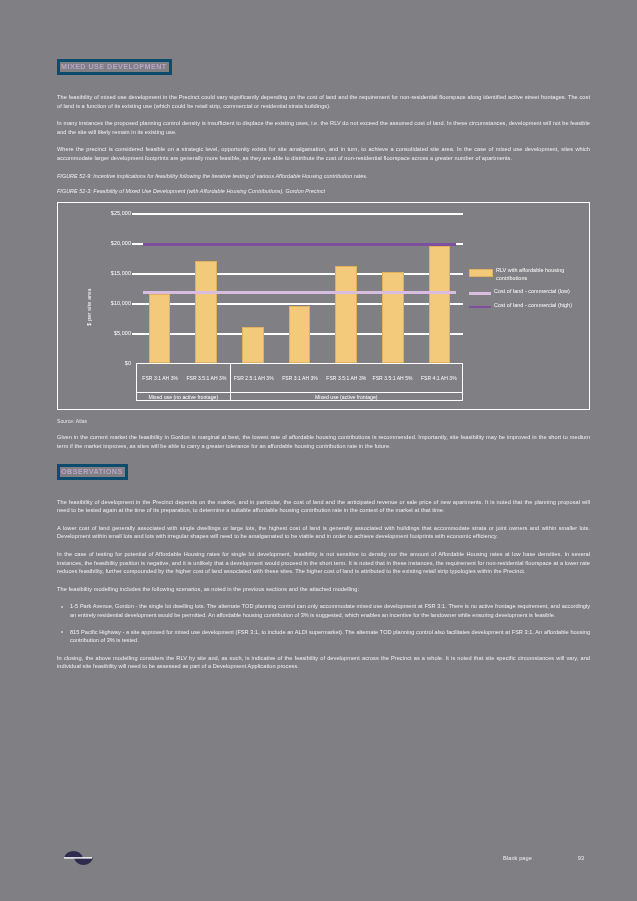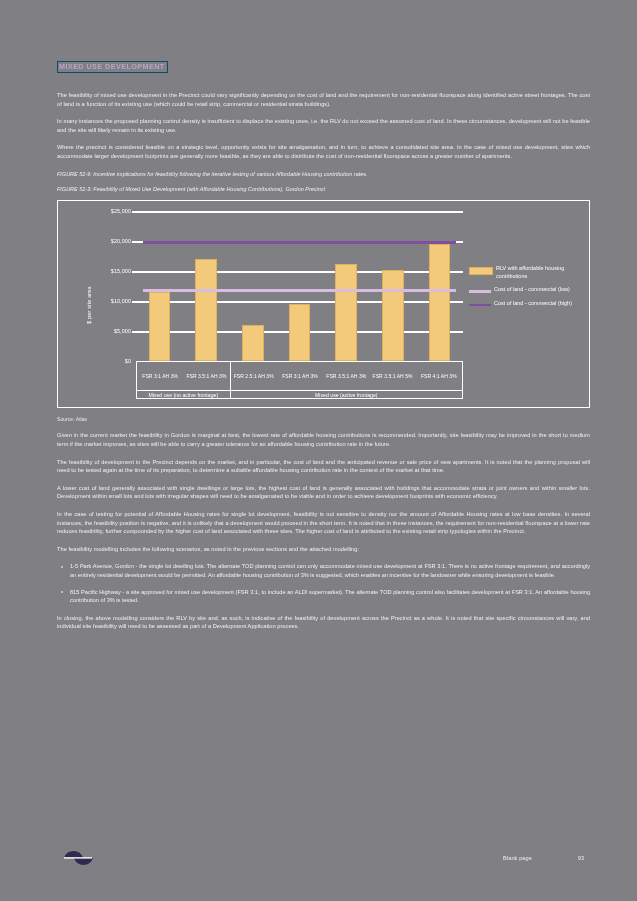--- a/index.html
+++ b/index.html
@@ -18,21 +18,21 @@
     box-sizing:border-box;
   }
   h2.section-heading{
     font-size:7.2px;
     font-weight:bold;
     letter-spacing:.45px;
     color:#b9a5c9;
     margin:0 0 9px 0;
     padding:1px 2px 1px 1px;
     display:inline-block;
-    border:1px solid #0c4a6e;
+    border:3px solid #0c4a6e;
     text-transform:uppercase;
     line-height:8px;
   }
   .heading-wrap{display:block;margin:0 0 9px 0;}
   p.body{
     font-size:5.6px;
     line-height:8.6px;
     margin:0 0 9px 0;
     text-align:justify;
     color:#f2f1f4;
@@ -354,20 +354,23 @@
             <div class="swatch line-high" style="background: rgb(125, 79, 158);"></div>
             <div class="legend-text">Cost of land - commercial (high)</div>
           </div>
         </div>
     </div>
   </div>
 
   <p class="source">Source: Atlas</p>
   <p class="body">Given in the current market the feasibility in Gordon is marginal at best, the lowest rate of affordable housing contributions is recommended. Importantly, site feasibility may be improved in the short to medium term if the market improves, as sites will be able to carry a greater tolerance for an affordable housing contribution rate in the future.</p>
 
+  <div class="heading-wrap">
+    <h2 class="section-heading">OBSERVATIONS</h2>
+  </div>
 
   <p class="body">The feasibility of development in the Precinct depends on the market, and in particular, the cost of land and the anticipated revenue or sale price of new apartments. It is noted that the planning proposal will need to be tested again at the time of its preparation, to determine a suitable affordable housing contribution rate in the context of the market at that time.</p>
   <p class="body">A lower cost of land generally associated with single dwellings or large lots, the highest cost of land is generally associated with buildings that accommodate strata or joint owners and within smaller lots. Development within small lots and lots with irregular shapes will need to be amalgamated to be viable and in order to achieve development footprints with economic efficiency.</p>
   <p class="body">In the case of testing for potential of Affordable Housing rates for single lot development, feasibility is not sensitive to density nor the amount of Affordable Housing rates at low base densities. In several instances, the feasibility position is negative, and it is unlikely that a development would proceed in the short term. It is noted that in these instances, the requirement for non-residential floorspace at a lower rate reduces feasibility, further compounded by the higher cost of land associated with these sites. The higher cost of land is attributed to the existing retail strip typologies within the Precinct.</p>
   <p class="body">The feasibility modelling includes the following scenarios, as noted in the previous sections and the attached modelling:</p>
 
   <ul class="bullets">
     <li>1-5 Park Avenue, Gordon - the single lot dwelling lots. The alternate TOD planning control can only accommodate mixed use development at FSR 3:1. There is no active frontage requirement, and accordingly an entirely residential development would be permitted. An affordable housing contribution of 3% is suggested, which enables an incentive for the landowner while ensuring development is feasible.</li>
     <li>815 Pacific Highway - a site approved for mixed use development (FSR 3:1, to include an ALDI supermarket). The alternate TOD planning control also facilitates development at FSR 3:1. An affordable housing contribution of 3% is tested.</li>
   </ul>

